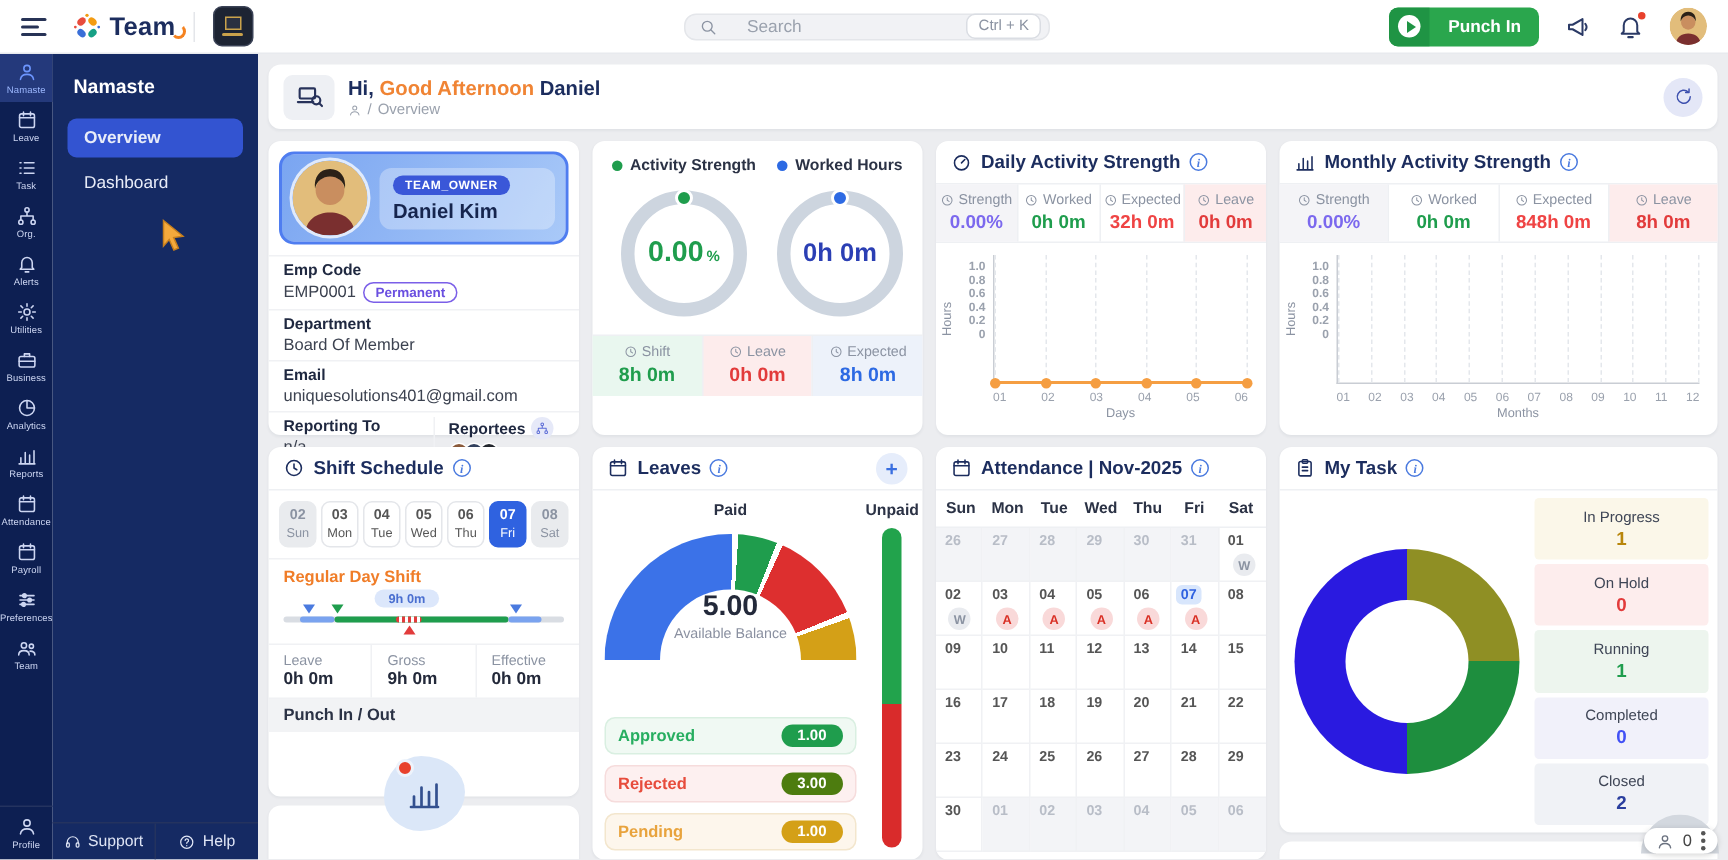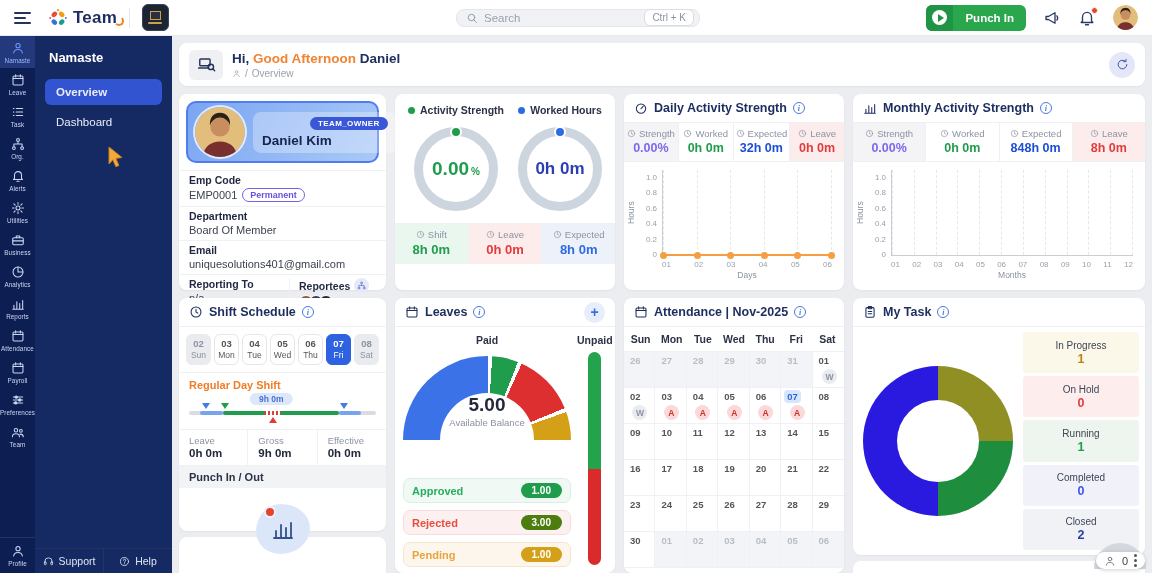--- a/index.html
+++ b/index.html
@@ -12,21 +12,21 @@
   .burger i { height:2px; background:#273356; border-radius:2px; }
   .burger i:nth-child(2){ width:12px; }
   .logo { display:flex; align-items:center; gap:4px; }
   .logo-mark { width:22px; height:22px; }
   .logo-text { font-size:17px; font-weight:800; color:#1c2d5e; letter-spacing:.2px; position:relative; }
   .logo-text::after { content:""; position:absolute; right:-7px; bottom:2px; width:6px; height:6px; border:2px solid #f5821f; border-top-color:transparent; border-left-color:transparent; border-radius:50%; }
   .topdiv { width:1px; height:20px; background:#e4e6ea; margin:0 12px; }
   .org-badge { width:27px; height:27px; background:#1d2433; border:1px solid #3a4256; border-radius:6px; display:flex; flex-direction:column; align-items:center; justify-content:center; gap:2px; }
   .org-badge .sq { width:11px; height:9px; border:1px solid #caa24b; background:#2a3040; }
   .org-badge .ln { width:14px; height:2px; background:#caa24b; border-radius:1px; }
-  .search { position:absolute; left:456px; width:244px; height:18px; background:#f1f2f5; border:1px solid #e4e6ea; border-radius:8px; display:flex; align-items:center; padding:0 5px 0 9px; gap:6px; }
+  .search { position:absolute; left:456px; width:244px; height:18px; background:#f1f2f5; border:1px solid #e4e6ea; border-radius:8px; display:flex; align-items:center; padding:0 5px 0 9px; gap:20px; }
   .search .ph { flex:1; font-size:11.5px; color:#9aa1ad; }
   .kbd { background:#fff; border:1px solid #dadde3; border-radius:6px; font-size:10px; color:#8b93a2; padding:2px 7px; }
   .top-right { margin-left:auto; display:flex; align-items:center; gap:17px; }
   .punch { display:flex; align-items:center; height:26px; background:#2aa64d; border-radius:6px; overflow:hidden; cursor:pointer; }
   .punch .pseg { width:27px; height:100%; background:#1f9444; display:flex; align-items:center; justify-content:center; }
   .punch .pcirc { width:15px; height:15px; background:#fff; border-radius:50%; display:flex; align-items:center; justify-content:center; }
   .punch .ptri { width:0; height:0; border-left:6px solid #1f9444; border-top:4px solid transparent; border-bottom:4px solid transparent; margin-left:2px; }
   .punch .plbl { color:#fff; font-size:11.5px; font-weight:700; padding:0 12px; }
   .tb-ic { color:#2b3a66; position:relative; display:flex; }
   .tb-ic svg.ic { width:18px; height:18px; }
@@ -70,21 +70,21 @@
   .card-hd { height:29px; display:flex; align-items:center; gap:6px; padding:0 10px; border-bottom:1px solid #eef0f3; color:#1c2d5e; }
   .card-hd .ttl { font-size:12.5px; font-weight:700; }
   .card-hd svg.ic { width:14px; height:14px; flex:none; }
   .info { width:12px; height:12px; border:1px solid #4a7adf; border-radius:50%; color:#4a7adf; display:inline-flex; align-items:center; justify-content:center; flex:none; }
   .info::after { content:"i"; font:italic 700 8px "Liberation Serif",serif; }
 
   
   .emp-hero { margin:7px; border:2px solid #4f7df0; border-radius:10px; background:linear-gradient(120deg,#7aa5f1,#a9c9f8); padding:6px 7px; display:flex; align-items:center; gap:8px; height:62px; }
   .emp-hero .ph { width:50px; height:50px; border-radius:50%; overflow:hidden; flex:none; box-shadow:0 0 0 2px rgba(255,255,255,.75); }
   .emp-inner { flex:1; background:rgba(255,255,255,.30); border-radius:8px; padding:5px 9px; display:flex; flex-direction:column; gap:3px; align-items:flex-start; }
-  .role-pill { background:#3a57d8; color:#fff; font-size:8px; font-weight:700; letter-spacing:.4px; padding:2px 8px; border-radius:999px;margin-left:48px; }
+  .role-pill { background:#3a57d8; color:#fff; font-size:8px; font-weight:700; letter-spacing:.4px; padding:2px 8px; border-radius:999px; }
   .emp-name { font-size:13.5px; font-weight:800; color:#16254e; }
   .emp-row { padding:3px 10px 4px; border-top:1px solid #f0f1f4; }
   .emp-lbl { font-size:10.5px; font-weight:700; color:#1f2840; }
   .emp-val { font-size:11px; color:#3c4250; margin-top:2px; display:flex; align-items:center; gap:5px; }
   .perm-pill { border:1px solid #7b5fe8; color:#6a4fe0; font-size:9px; font-weight:700; padding:1px 7px; border-radius:999px; }
   .emp-split { display:grid; grid-template-columns:1.15fr 1fr; }
   .emp-split .right { border-left:1px solid #f0f1f4; padding-left:9px; }
   .chip-ic { width:15px; height:15px; background:#e6e9f8; border-radius:50%; color:#5b6bd6; display:inline-flex; align-items:center; justify-content:center; }
   .chip-ic svg.ic { width:9px; height:9px; }
   .minis { display:flex; margin-top:2px; }
@@ -111,25 +111,25 @@
   .c-gold { color:#b8860b; } .c-navy { color:#2b3f9e; }
 
   
   .stat-row { display:flex; border-bottom:1px solid #eef0f3; }
   .stat-cell { flex:1; text-align:center; padding:5px 2px 6px; }
   .stat-cell + .stat-cell { border-left:1px solid #eef0f3; }
   .stat-cell .sl { font-size:9.5px; color:#8b93a2; display:flex; align-items:center; justify-content:center; gap:3px; }
   .stat-cell .sl svg.ic { width:9px; height:9px; }
   .stat-cell .sv { font-size:12.5px; font-weight:800; margin-top:2px; }
   .stat-cell.purple { background:#f4f4f7; } .stat-cell.purple .sv { color:#7b68ee; }
-  .stat-cell.green .sv { color:#1f9d4d; } .stat-cell.blue .sv { color:#1d4ed8; }
+  .stat-cell.green .sv { color:#1f9d4d; } .stat-cell.blue .sv { color:#ef4444; }
   .stat-cell.red { background:#fdecec; } .stat-cell.red .sv { color:#e23b3b; }
   .chart { display:grid; grid-template-columns:12px 24px 1fr; grid-template-rows:1fr 14px 13px; padding:8px 12px 4px 2px; height:125px; }
   .ylab { grid-row:1; grid-column:1; writing-mode:vertical-rl; transform:rotate(180deg); font-size:8.5px; color:#8b93a2; text-align:center; }
-  .yticks { grid-row:1; grid-column:2; display:flex; flex-direction:column; justify-content:space-between; align-items:flex-end; padding-right:5px; font-size:8px; color:#9aa1ad; transform:translateY(3px); }
+  .yticks { grid-row:1; grid-column:2; display:flex; flex-direction:column; justify-content:flex-start; align-items:flex-end; padding-right:5px; font-size:8px; color:#9aa1ad; transform:translateY(3px);font-weight:bold; }
   .plot { grid-row:1; grid-column:3; position:relative; border-left:1px solid #c9cdd4; border-bottom:1px solid #c9cdd4; }
   .vgrid { position:absolute; inset:0; display:flex; justify-content:space-between; }
   .vgrid i { width:0; border-left:1px dashed #e4e7ec; }
   .dline { position:absolute; left:0; right:0; bottom:-1px; height:2px; background:#f59e42; }
   .dots { position:absolute; left:-3px; right:-3px; bottom:-4px; display:flex; justify-content:space-between; }
   .dots b { width:7px; height:7px; background:#f59e42; border-radius:50%; }
   .xticks { grid-row:2; grid-column:3; display:flex; justify-content:space-between; font-size:8px; color:#9aa1ad; padding-top:4px; }
   .xticks span { transform:translateX(0); }
   .xlab { grid-row:3; grid-column:3; text-align:center; font-size:8.5px; color:#8b93a2; }
 

